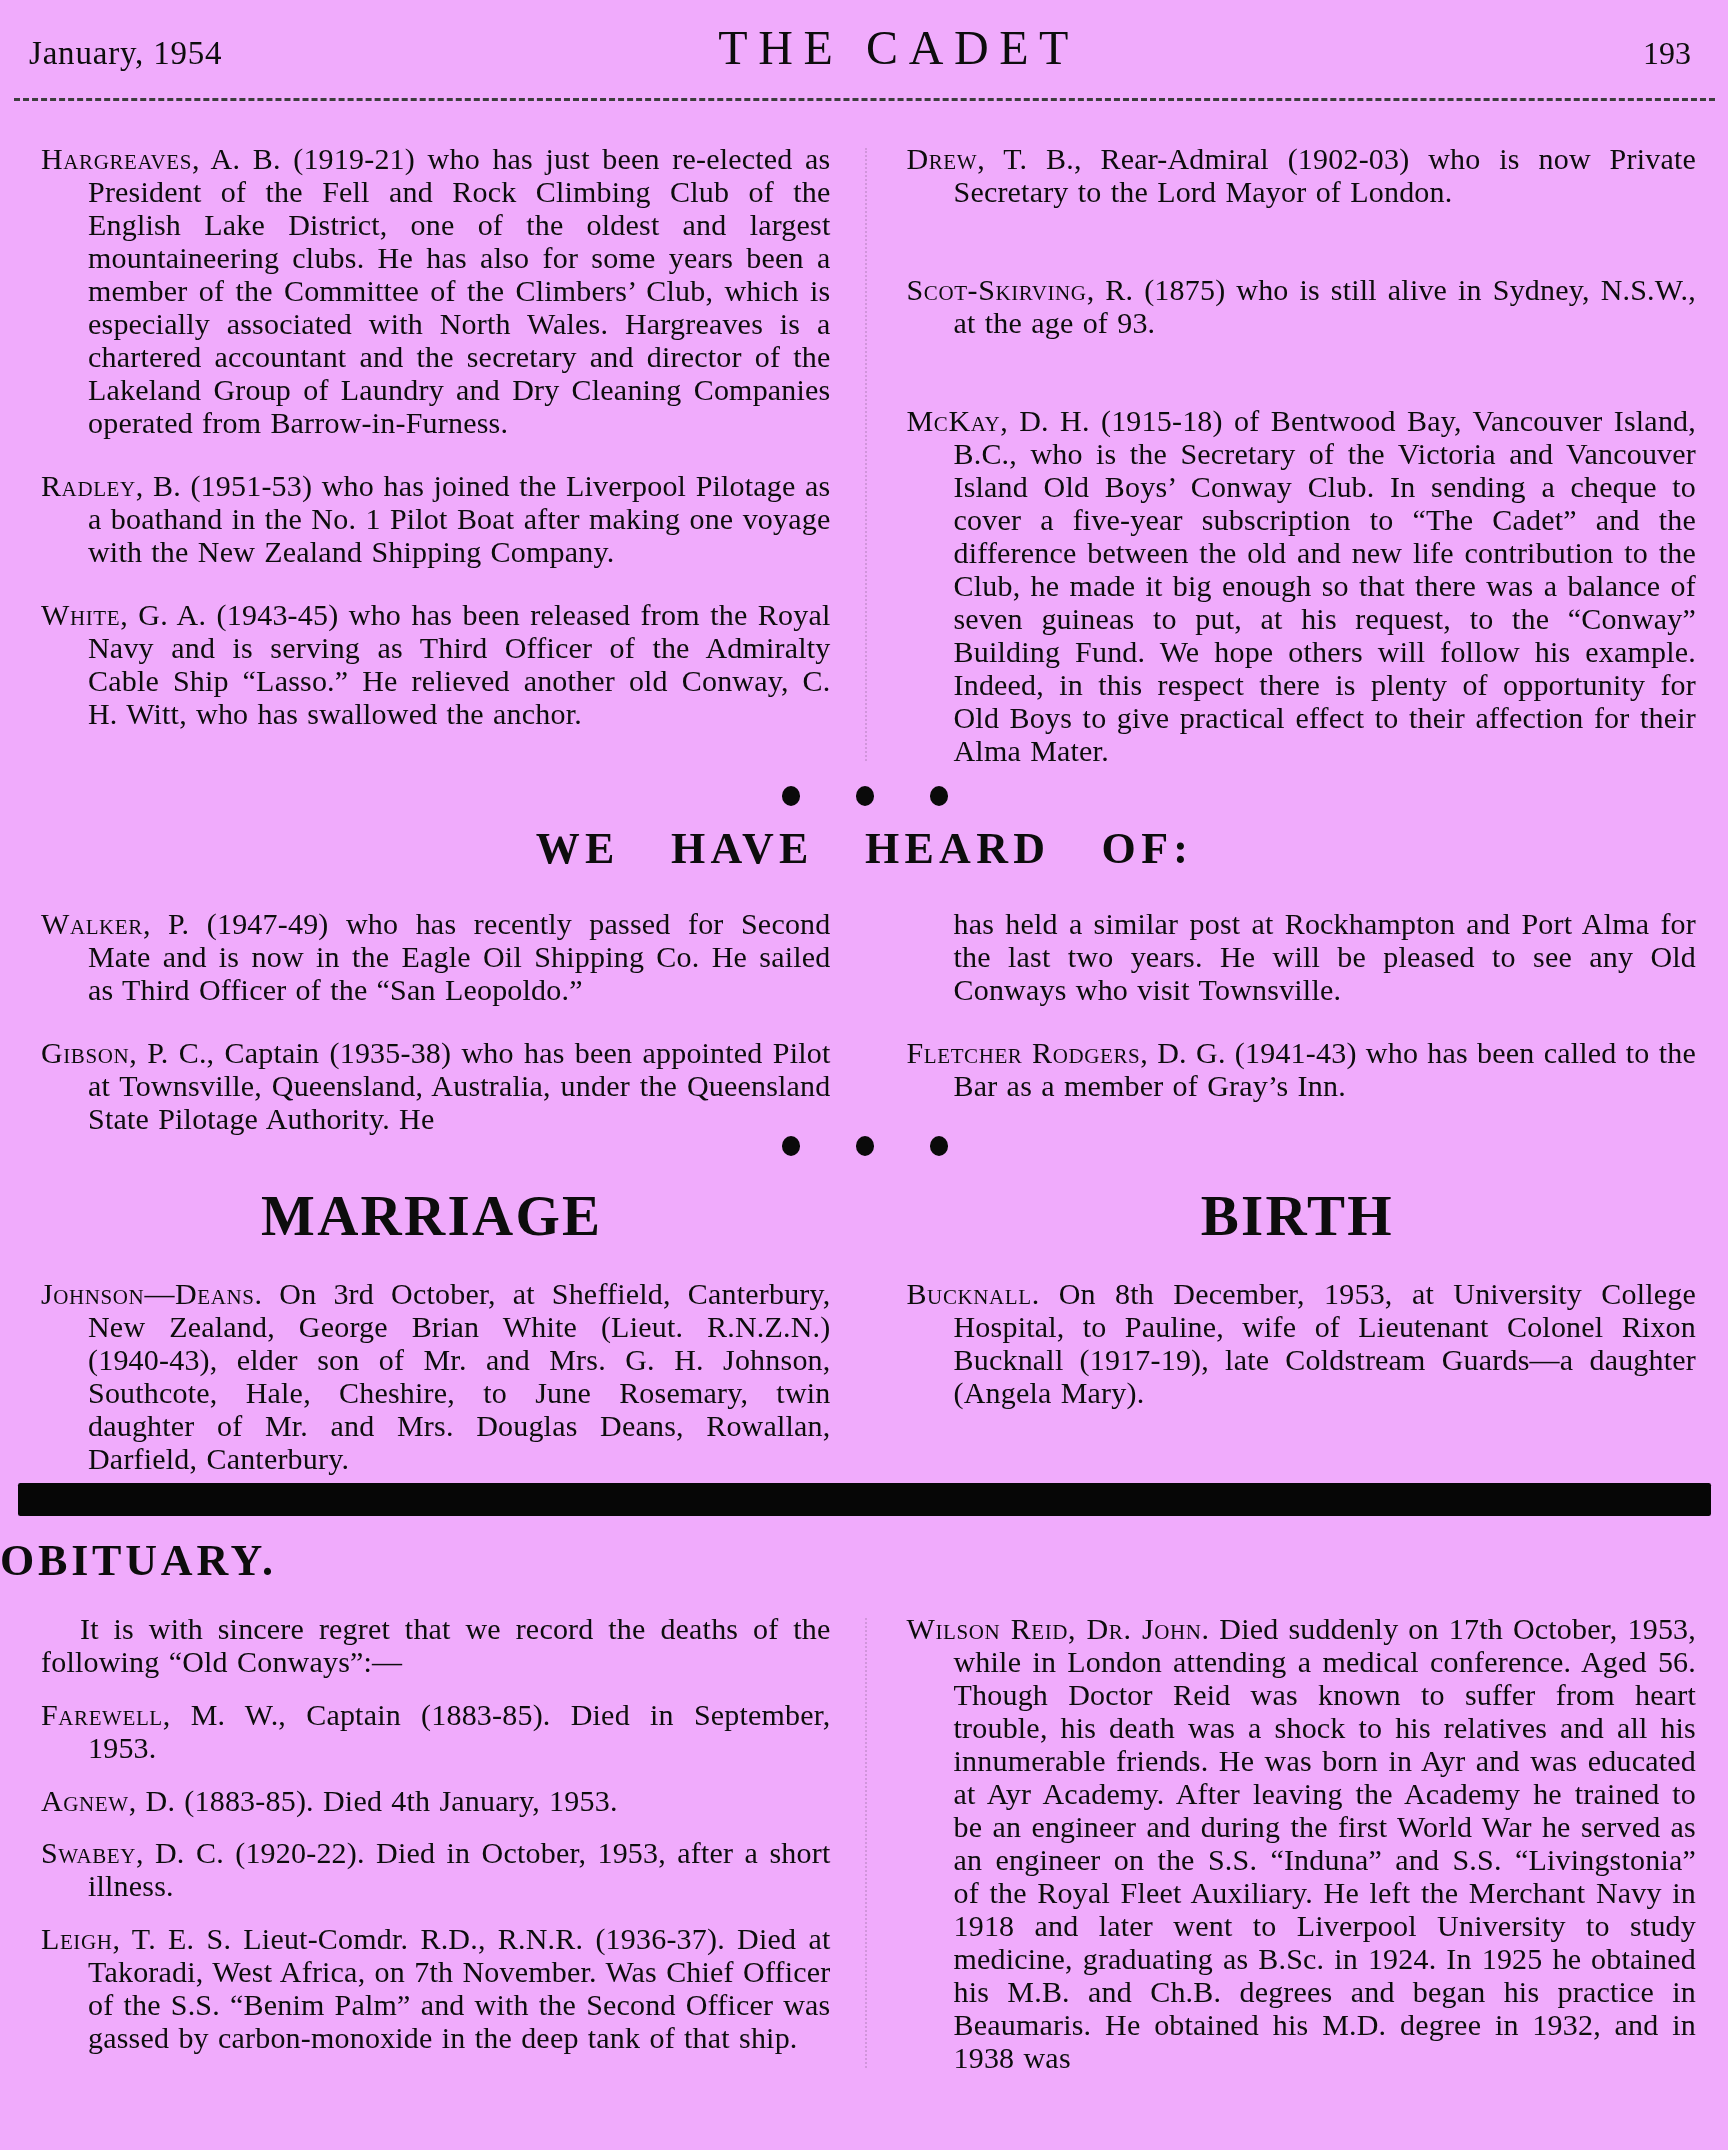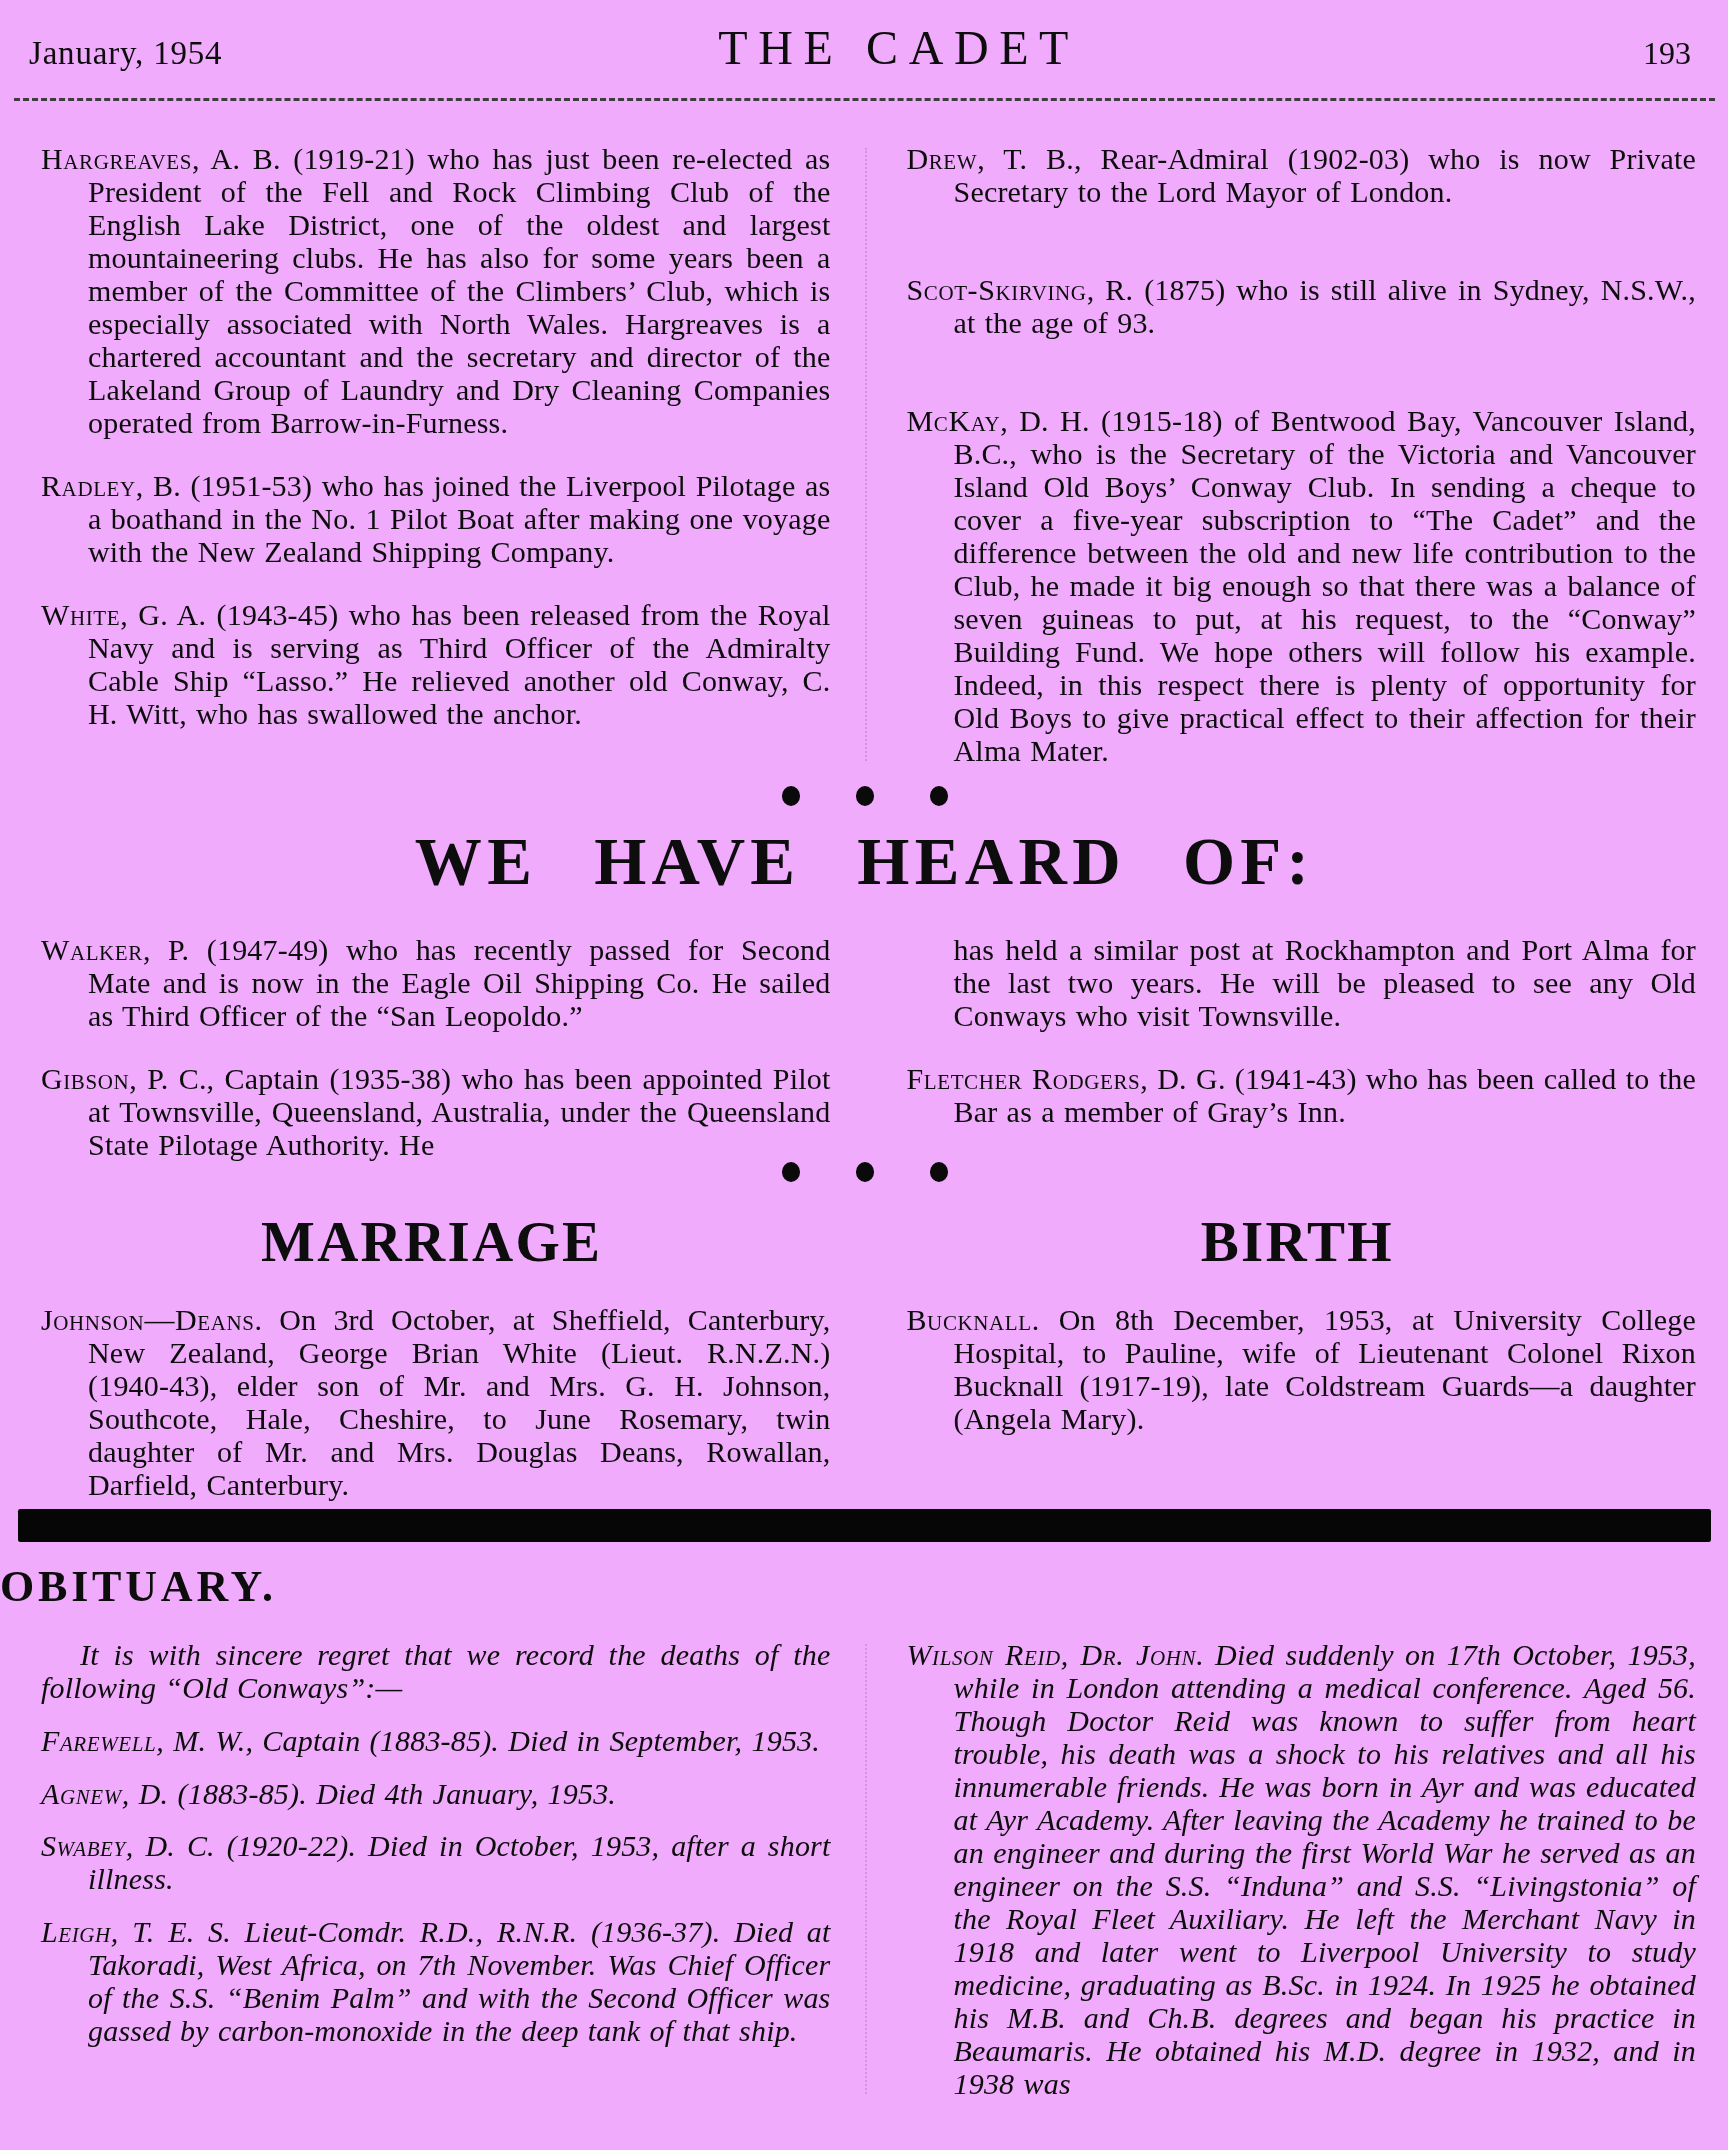--- a/index.html
+++ b/index.html
@@ -33,40 +33,40 @@
   }
   
   .col p {
     font-size:30px; line-height:33px;
     text-align:justify;
     letter-spacing:0.2px; word-spacing:1.5px;
     margin:0 0 30px 8px;
     padding-left:47px; text-indent:-47px;
   }
   .col.loose p { margin-bottom:65px; }
-  .col.tight p { margin-bottom:19.7px;font-style:italic; }
+  .col.tight p { margin-bottom:19.7px; }
   .col p:last-child { margin-bottom:0; }
   .col p.cont { text-indent:0; }
   .col p.indent-first { padding-left:0; text-indent:39px; }
   .lead { font-variant:small-caps; letter-spacing:0.6px; }
   
   .dots-row { display:flex; justify-content:center; gap:56px; }
   .dots-row .dot { width:18px; height:19.7px; border-radius:50%; background:#0a0a0a; }
   .dots-1 { margin:19.7px 0 16.6px 0; }
   .dots-2 { margin:1.5px 0 16.6px 0; }
   .divider-bar {
     height:33px; background:#060606;
     margin:7.6px 18px 0 18px;
     border-radius:2.3px;
   }
   
   .heard-title {
     margin:13.6px 0 33px 0;
     text-align:center;
-    font-size:67px; font-weight:bold;
+    font-size:44px; font-weight:bold;
     letter-spacing:5.3px; word-spacing:35px;
   }
   .sub-title {
     margin:10.6px 0 29px 0;
     text-align:center;
     font-size:57px; font-weight:bold;
     letter-spacing:2.3px;
   }
   .obit-title {
     margin:19.7px 0 26px 0;

